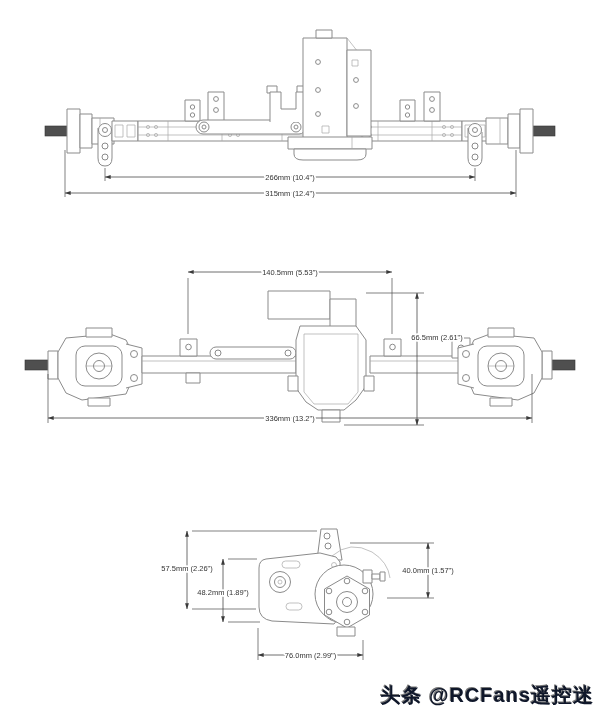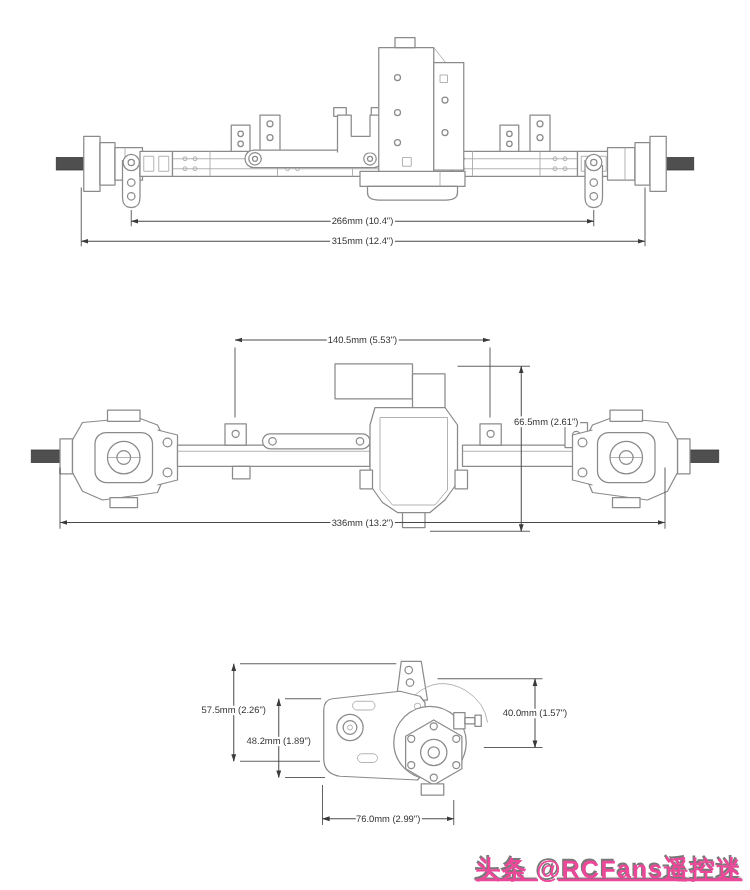--- a/index.html
+++ b/index.html
@@ -14,22 +14,22 @@
   .stub { fill:#4f4f4f; stroke:#333333; stroke-width:0.6; }
 
   
   .dl  { stroke:#4a4a4a; stroke-width:0.8; fill:none; }
   .ext { stroke:#4a4a4a; stroke-width:0.7; fill:none; }
   .dim { font-family:"Liberation Sans", sans-serif; font-size:7.5px; fill:#333333;
          text-anchor:middle; paint-order:stroke fill; stroke:#ffffff; stroke-width:3.5px;
          stroke-linejoin:round; }
 
   .watermark { position:absolute; top:682px; right:6px; font-size:20px; font-weight:bold;
-               color:#ec4899; letter-spacing:1px; white-space:nowrap;
-               text-shadow:-1px -1px 0 #787878, 1px 1px 0 #ffffff;text-decoration:underline; }
+               color:#0f172a; letter-spacing:1px; white-space:nowrap;
+               text-shadow:-1px -1px 0 #787878, 1px 1px 0 #ffffff; }
 </style>
 </head>
 <body>
 
 <svg class="stage" viewBox="0 0 600 712" xmlns="http://www.w3.org/2000/svg">
   <defs>
     <marker id="arr" viewBox="0 0 10 10" refX="9.5" refY="5" markerWidth="7.5" markerHeight="7.5" orient="auto-start-reverse">
       <path d="M0,1.8 L10,5 L0,8.2 Z" fill="#3a3a3a"></path>
     </marker>
   </defs>

